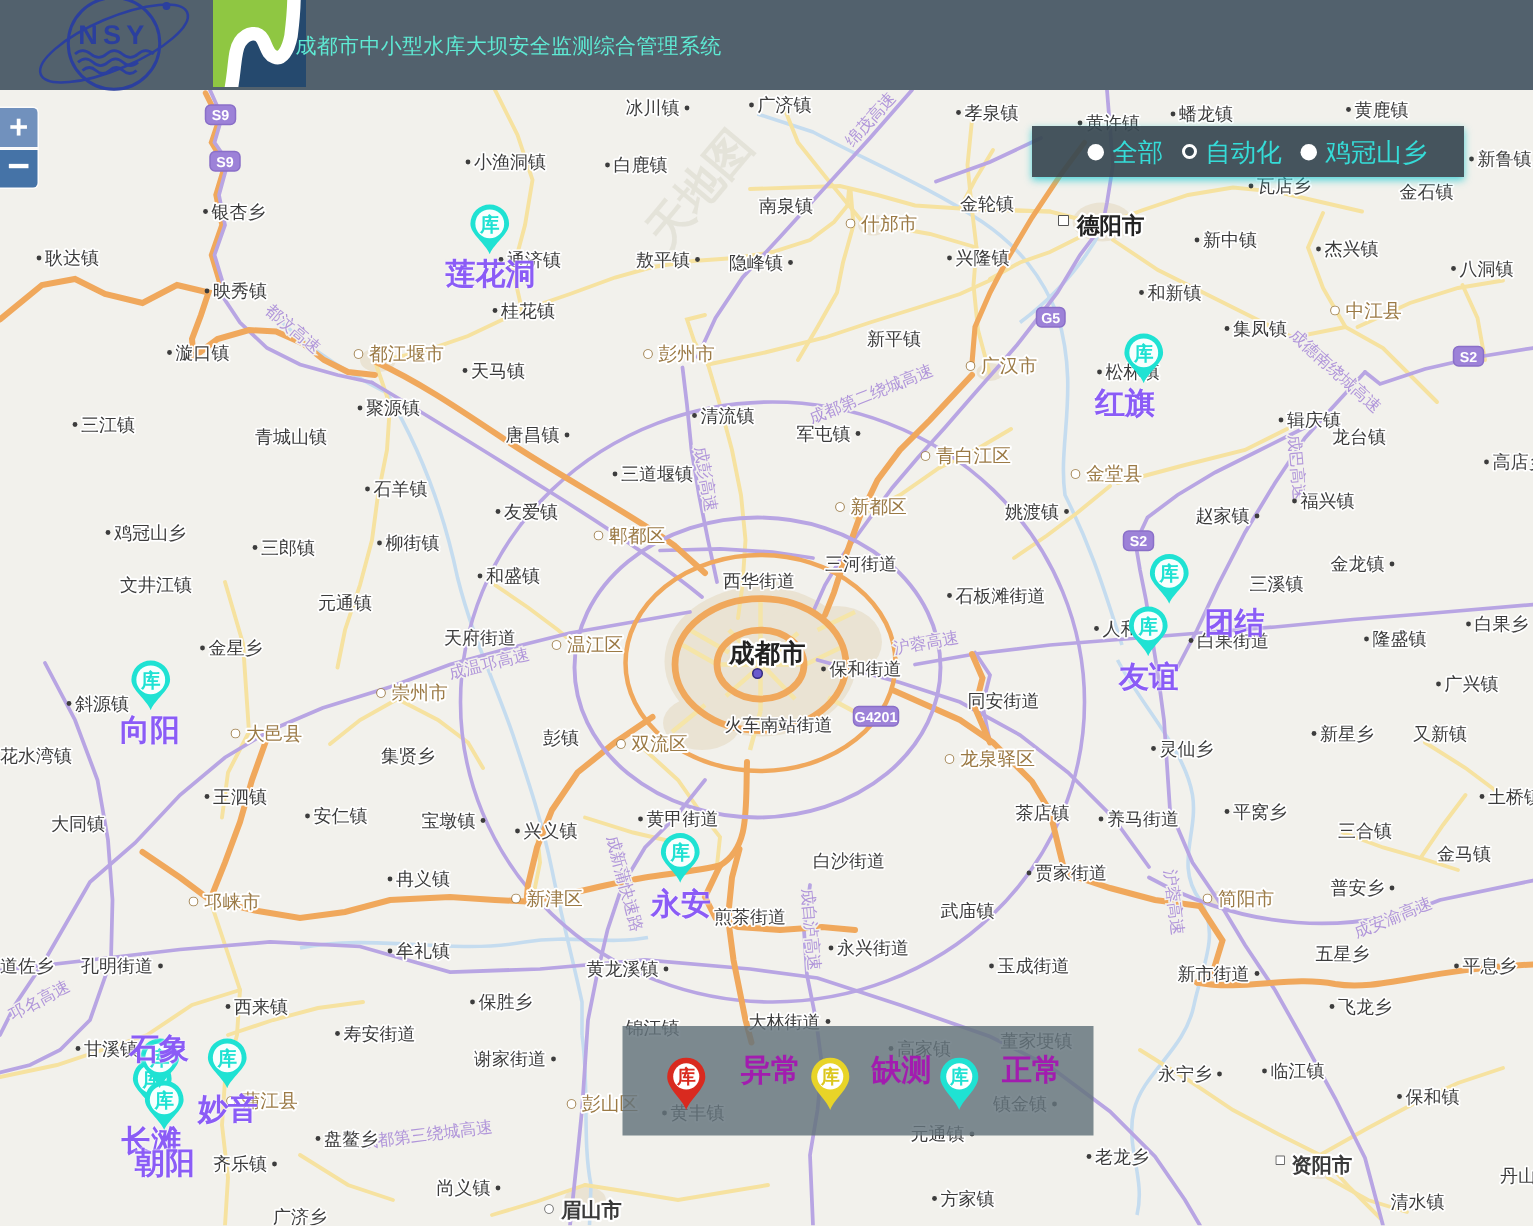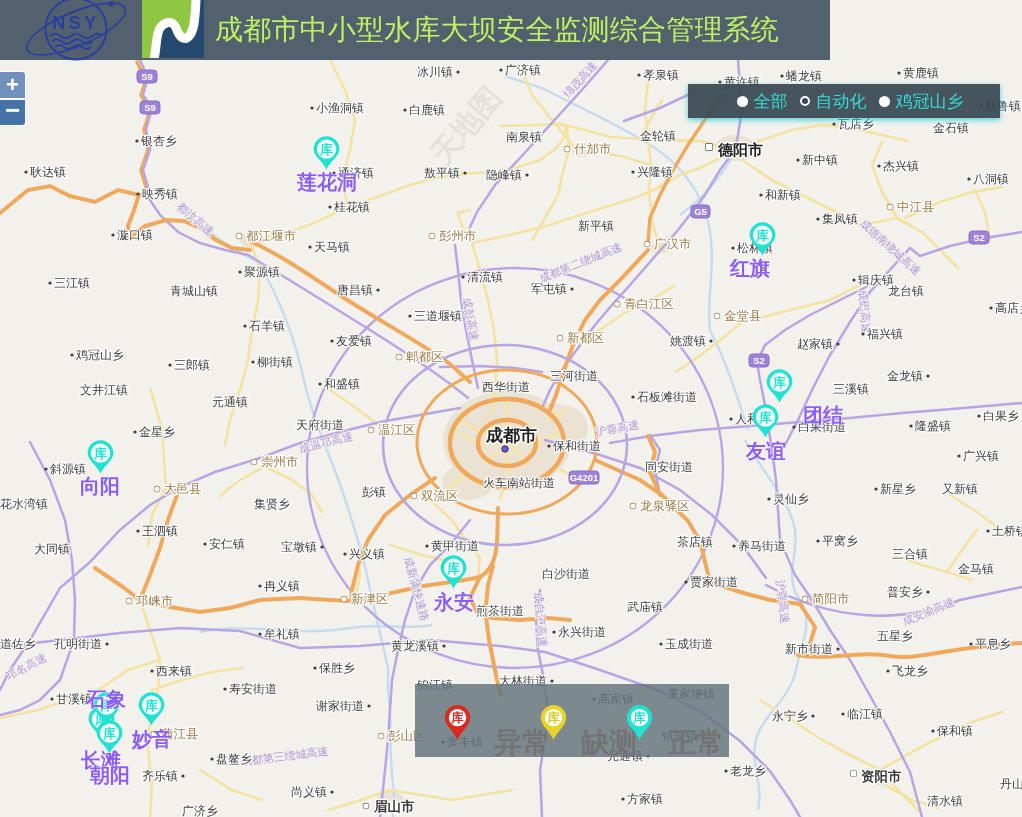--- a/index.html
+++ b/index.html
@@ -1,31 +1,31 @@
 <!DOCTYPE html>
 <html><head>
 <meta charset="utf-8">
 <style>
   html,body{margin:0;padding:0;}
   body{width:1022px;height:817px;overflow:hidden;position:relative;font-family:"Liberation Sans",sans-serif;background:#f2f1ec;}
-  #header{position:absolute;left:0;top:0;width:830px;height:60px;background:#52616d;z-index:50;}
-  #title{position:absolute;left:215px;top:0;height:60px;line-height:60px;color:#bef264;font-size:28px;font-weight:500;letter-spacing:0.2px;}
+  #header{position:absolute;left:0;top:0;width:1022px;height:60px;background:#52616d;z-index:50;}
+  #title{position:absolute;left:197px;top:0;height:60px;line-height:60px;color:#5eead4;font-size:14px;font-weight:500;letter-spacing:0.2px;}
   #logo2{position:absolute;left:142px;top:0;}
   #nsy{position:absolute;left:20px;top:-1px;}
   #map{position:absolute;left:0;top:60px;width:1022px;height:757px;}
   .zoombtn{position:absolute;width:25px;color:#fff;text-align:center;font-weight:bold;z-index:60;}
   #zin{left:0;top:72px;height:26px;line-height:25px;font-size:22px;background:#7191bd;border-radius:0 3px 0 0;box-shadow:0 0 0 1px rgba(255,255,255,.8);}
   #zout{left:0;top:100px;height:25px;line-height:21px;font-size:26px;background:#4573a7;border-radius:0 0 3px 0;box-shadow:0 0 0 1px rgba(255,255,255,.8);}
-  #radiobar{position:absolute;left:688px;top:84px;width:312px;height:34px;background:rgba(56,72,82,0.93);z-index:40;
+  #radiobar{position:absolute;left:688px;top:84px;width:288px;height:34px;background:rgba(56,72,82,0.93);z-index:40;
     box-shadow:0 2px 5px rgba(20,200,210,0.75);display:flex;align-items:center;justify-content:center;
     color:#35dcd8;font-size:17px;}
   .rdot{display:inline-block;width:11px;height:11px;border-radius:50%;background:#fff;margin:0 6px 0 12px;flex:none;}
   .rring{display:inline-block;width:6px;height:6px;border-radius:50%;background:rgba(56,72,82,1);border:2.5px solid #fff;margin:0 6px 0 12px;flex:none;}
   #legend{position:absolute;left:415px;top:684px;width:314px;height:73px;background:rgba(100,115,124,0.83);z-index:40;}
-  .legtxt{position:absolute;color:#737373;font-size:28px;font-weight:bold;top:40px;}
+  .legtxt{position:absolute;color:#a21caf;font-size:20px;font-weight:bold;top:16px;}
   .pin{position:absolute;z-index:30;}
   .plabel{position:absolute;z-index:31;color:#8b5cf6;font-size:20px;font-weight:bold;white-space:nowrap;transform:translateX(-50%);text-shadow:0 0 2px rgba(250,250,255,0.9),0 0 1px #fff;}
 </style>
 </head>
 <body>
 <div id="map">
 <svg width="1022" height="757" viewBox="0 60 1022 757" font-family="Liberation Sans,sans-serif">
 <rect x="0" y="60" width="1022" height="757" fill="#f2f1ec"></rect>
 <ellipse cx="507" cy="441" rx="64" ry="50" fill="#eae3d3"></ellipse>
 <ellipse cx="558" cy="428" rx="30" ry="24" fill="#eae3d3"></ellipse>

